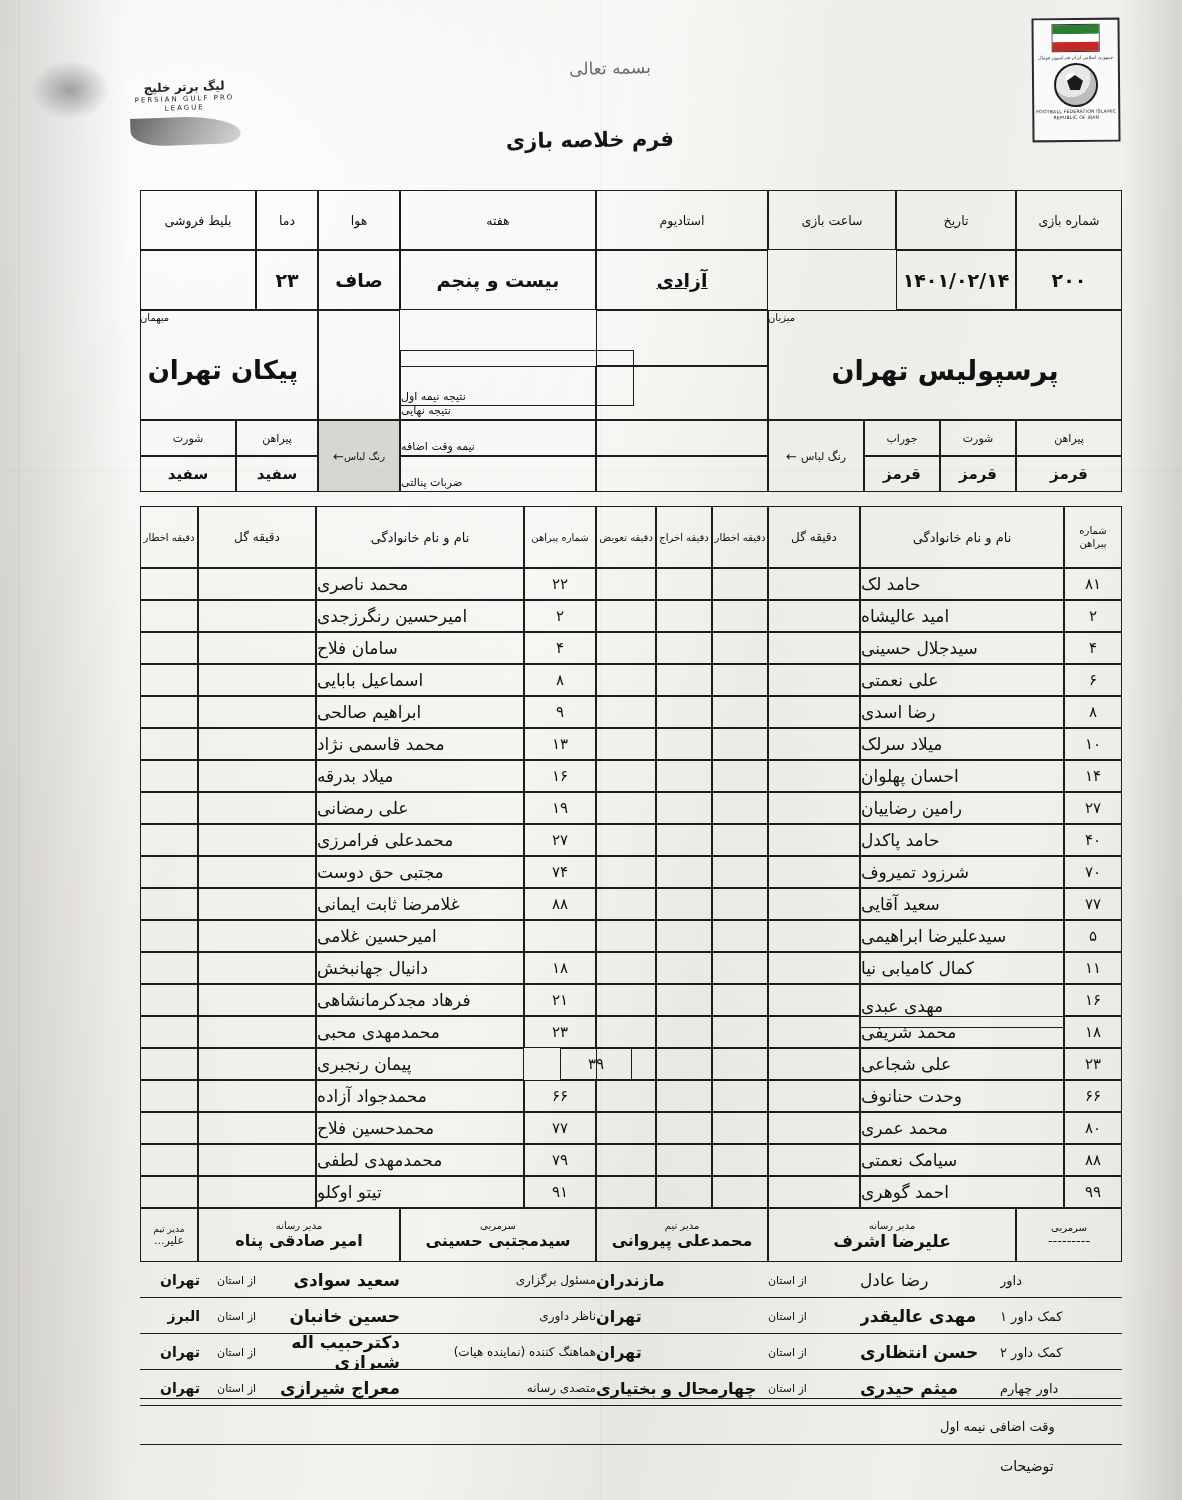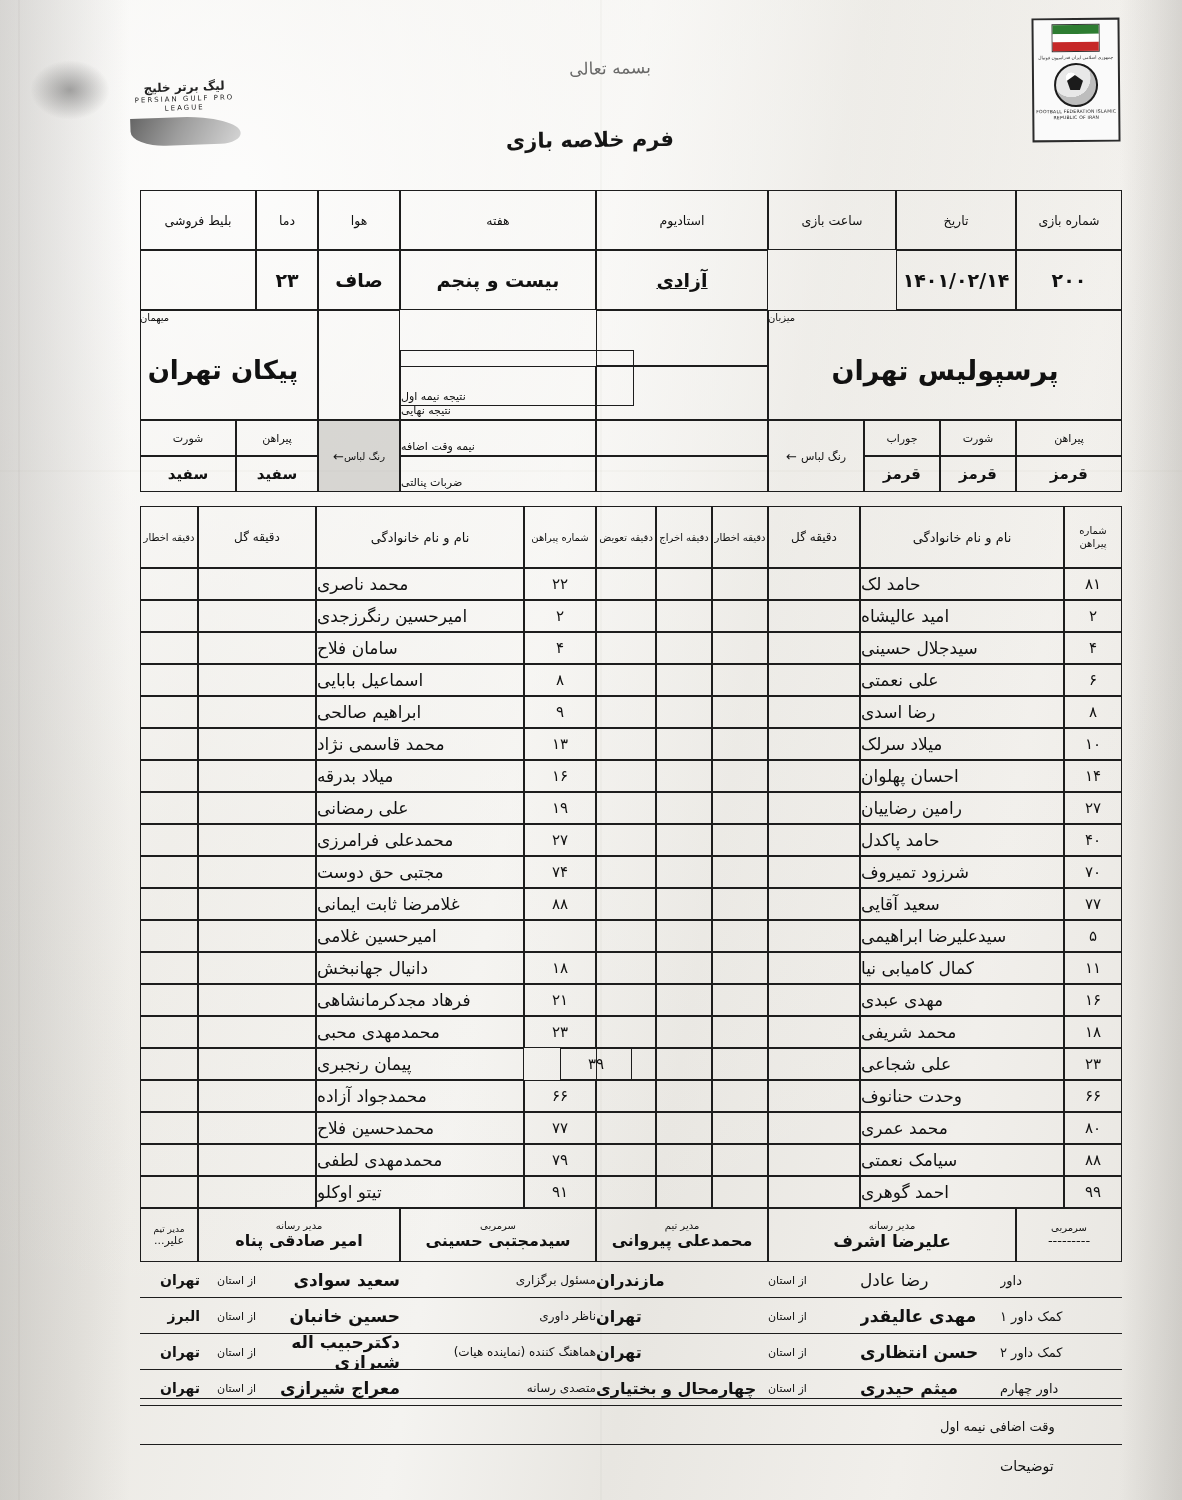--- a/index.html
+++ b/index.html
@@ -269,21 +269,21 @@
       <div class="cell " style="left:712px;top:920px;width:56px;height:32px;"></div>
       <div class="cell " style="left:656px;top:920px;width:56px;height:32px;"></div>
       <div class="cell " style="left:596px;top:920px;width:60px;height:32px;"></div>
       <div class="cell num" style="left:1064px;top:952px;width:58px;height:32px;">۱۱</div>
       <div class="cell nm" style="left:860px;top:952px;width:204px;height:32px;">کمال کامیابی نیا</div>
       <div class="cell " style="left:768px;top:952px;width:92px;height:32px;"></div>
       <div class="cell " style="left:712px;top:952px;width:56px;height:32px;"></div>
       <div class="cell " style="left:656px;top:952px;width:56px;height:32px;"></div>
       <div class="cell " style="left:596px;top:952px;width:60px;height:32px;"></div>
       <div class="cell num" style="left:1064px;top:984px;width:58px;height:32px;">۱۶</div>
-      <div class="cell nm" style="left:860px;top:984px;width:204px;height:32px;">مهدی عبدی</div>
+      <div class="cell nm" style="left:860px;top:984px;width:204px;height:44px;">مهدی عبدی</div>
       <div class="cell " style="left:768px;top:984px;width:92px;height:32px;"></div>
       <div class="cell " style="left:712px;top:984px;width:56px;height:32px;"></div>
       <div class="cell " style="left:656px;top:984px;width:56px;height:32px;"></div>
       <div class="cell " style="left:596px;top:984px;width:60px;height:32px;"></div>
       <div class="cell num" style="left:1064px;top:1016px;width:58px;height:32px;">۱۸</div>
       <div class="cell nm" style="left:860px;top:1016px;width:204px;height:32px;">محمد شریفی</div>
       <div class="cell " style="left:768px;top:1016px;width:92px;height:32px;"></div>
       <div class="cell " style="left:712px;top:1016px;width:56px;height:32px;"></div>
       <div class="cell " style="left:656px;top:1016px;width:56px;height:32px;"></div>
       <div class="cell " style="left:596px;top:1016px;width:60px;height:32px;"></div>

